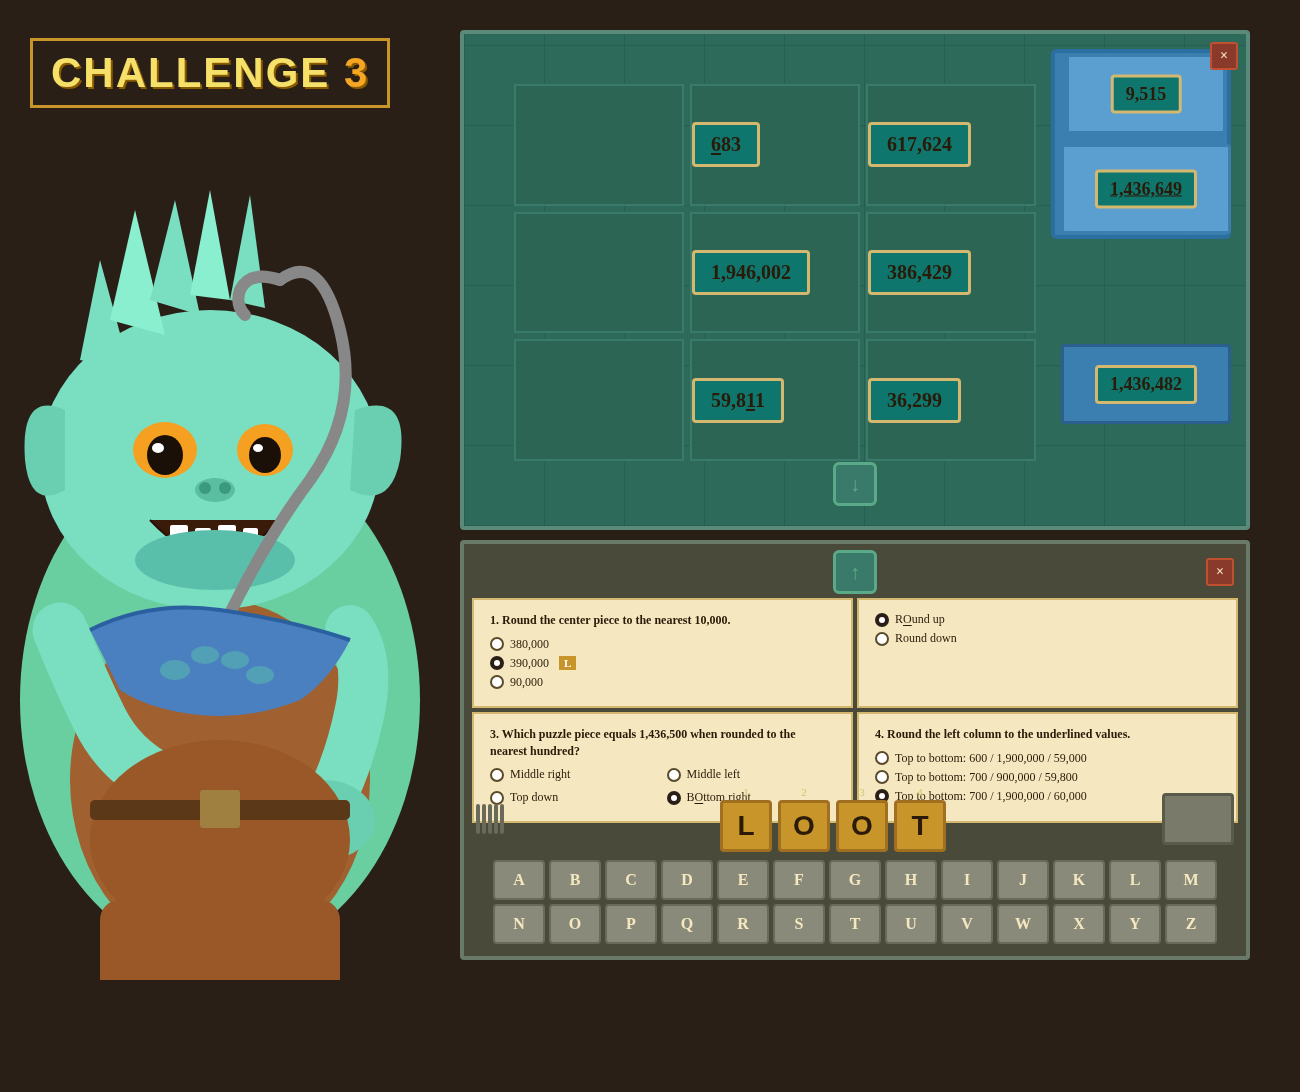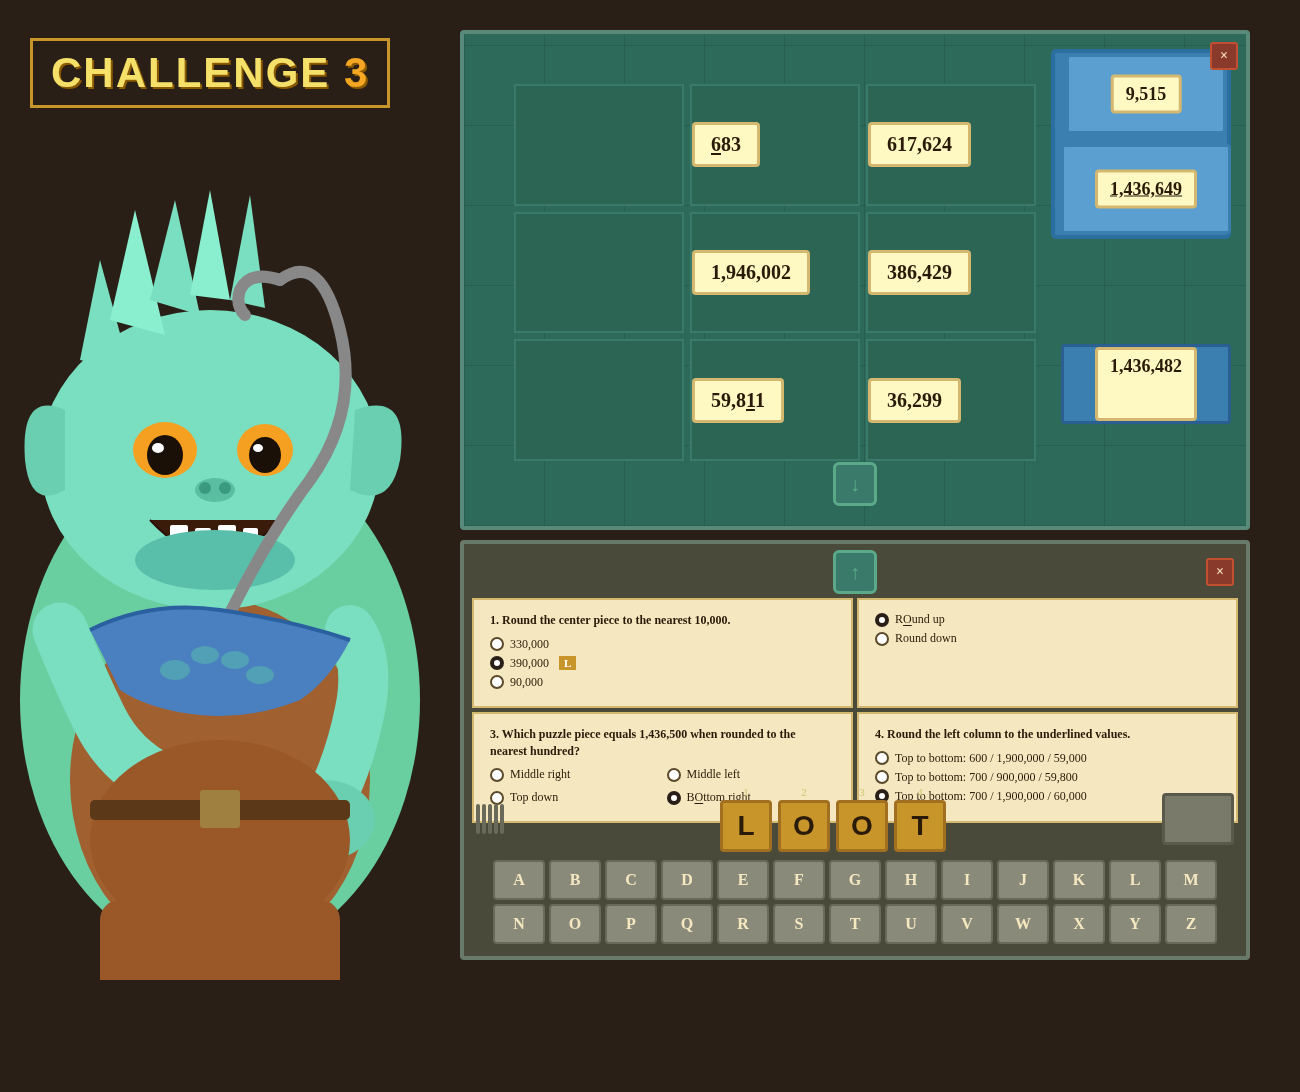--- a/index.html
+++ b/index.html
@@ -325,21 +325,21 @@
     .grid-cell {
       background: #2d6555;
       border: 2px solid #3a7a6a;
       position: relative;
       display: flex;
       align-items: center;
       justify-content: flex-start;
     }
 
     .num-tag {
-      background: #fef9c3;
+      background: #0f766e;
       border: 3px solid #d4b870;
       border-radius: 4px;
       padding: 8px 16px;
       font-size: 20px;
       font-weight: bold;
       color: #2a1a08;
       font-family: 'Georgia', serif;
       white-space: nowrap;
     }
 
@@ -466,21 +466,21 @@
     <div style="position:absolute; top:10px; right:10px; width:190px; height:460px;">
 
       <div style="position:absolute; top:5px; right:5px; width:180px; height:190px; background:#3a7faf; border:4px solid #2a6f9f; border-radius:5px;"></div>
       <div style="position:absolute; top:10px; right:10px; width:160px; height:80px; background:#5a9fcf; border:3px solid #3a7faf; border-radius:4px;">
         <div class="num-tag" style="position:absolute; top:50%; left:50%; transform:translate(-50%,-50%); font-size:18px; padding:6px 12px;">9,515</div>
       </div>
       <div style="position:absolute; top:100px; right:5px; width:170px; height:90px; background:#5a9fcf; border:3px solid #3a7faf; border-radius:4px;">
         <div class="num-tag" style="position:absolute; top:50%; left:50%; transform:translate(-50%,-50%); font-size:18px; padding:6px 12px;text-decoration:underline;">1,436,649</div>
       </div>
 
-      <div style="position:absolute; bottom:80px; right:5px; width:170px; height:80px; background:#3a7faf; border:3px solid #2a5f8f; border-radius:4px; display:flex; justify-content:center;">
+      <div style="position:absolute; bottom:80px; right:5px; width:170px; height:80px; background:#3a7faf; border:3px solid #2a5f8f; border-radius:4px; display:flex; align-items:center; justify-content:center;">
         <div class="num-tag" style="font-size:18px; padding:6px 12px;">1,436,482</div>
       </div>
     </div>
 
     <div class="arrow-down-btn">↓</div>
   </div>
 </div>
 
 <div class="quiz-panel">
 
@@ -492,21 +492,21 @@
 
   <div class="questions-grid">
 
     <div class="question-box">
       <div class="question-text">
         <span>1</span>.
         <span>Round the center piece to the nearest 10,000.</span>
       </div>
       <div class="radio-option">
         <div class="radio-circle"></div>
-        <span>330,000</span>
+        <span>380,000</span>
       </div>
       <div class="radio-option">
         <div class="radio-circle selected"></div>
         <span>390,000</span>
         <span style="background:#c8952a; color:white; font-weight:bold; padding:1px 5px; font-size:11px; margin-left:4px;">L</span>
       </div>
       <div class="radio-option">
         <div class="radio-circle"></div>
         <span>90,000</span>
       </div>

